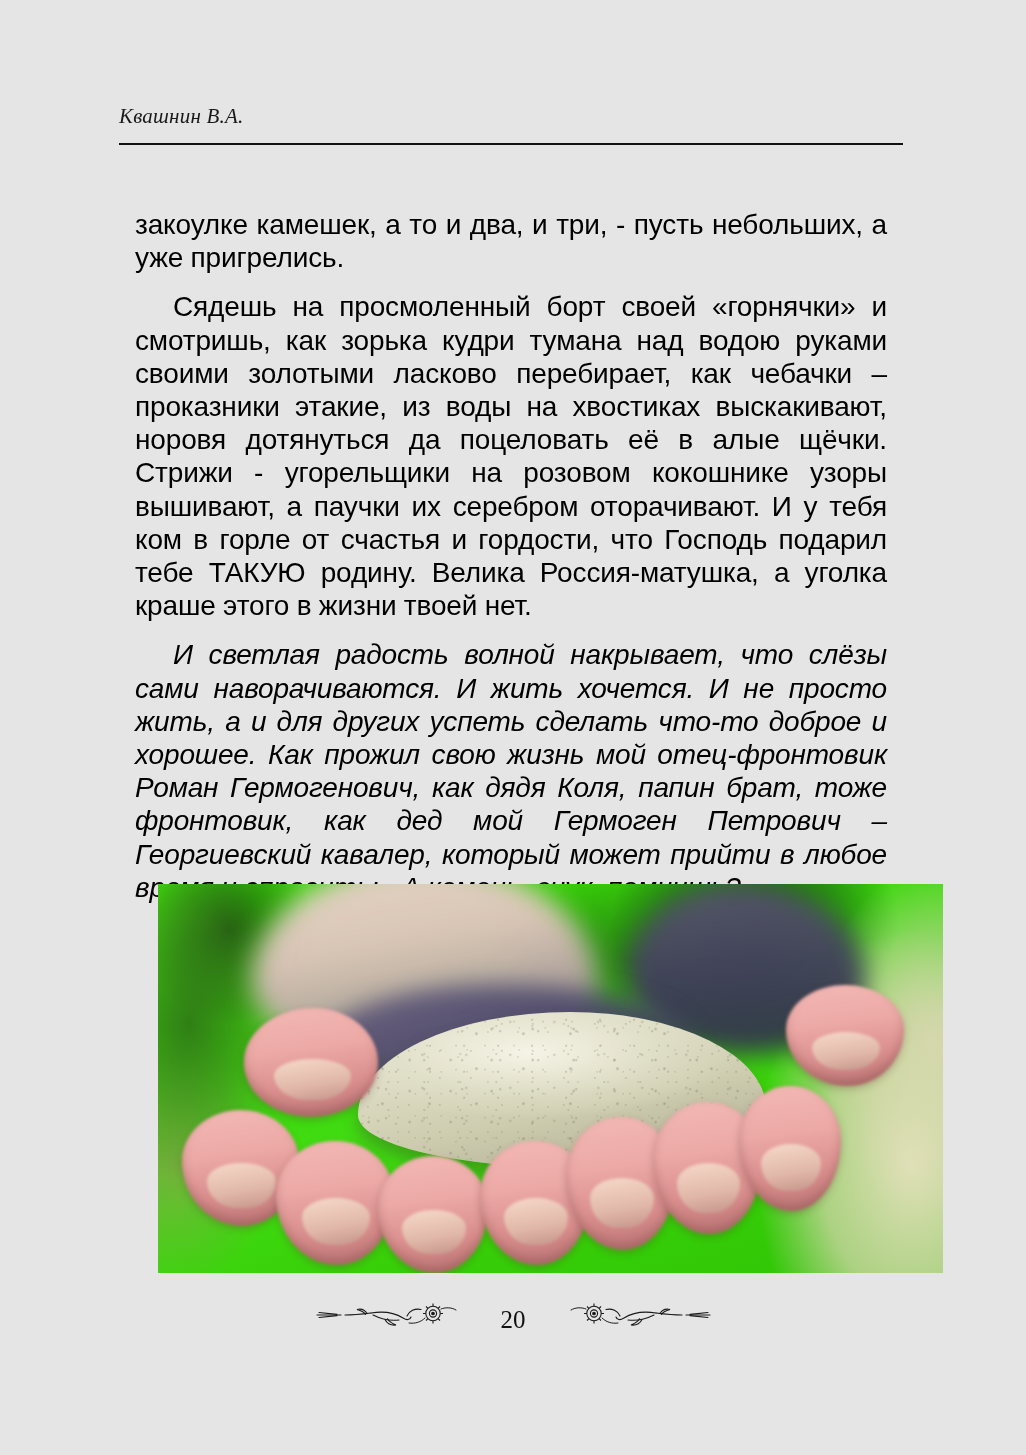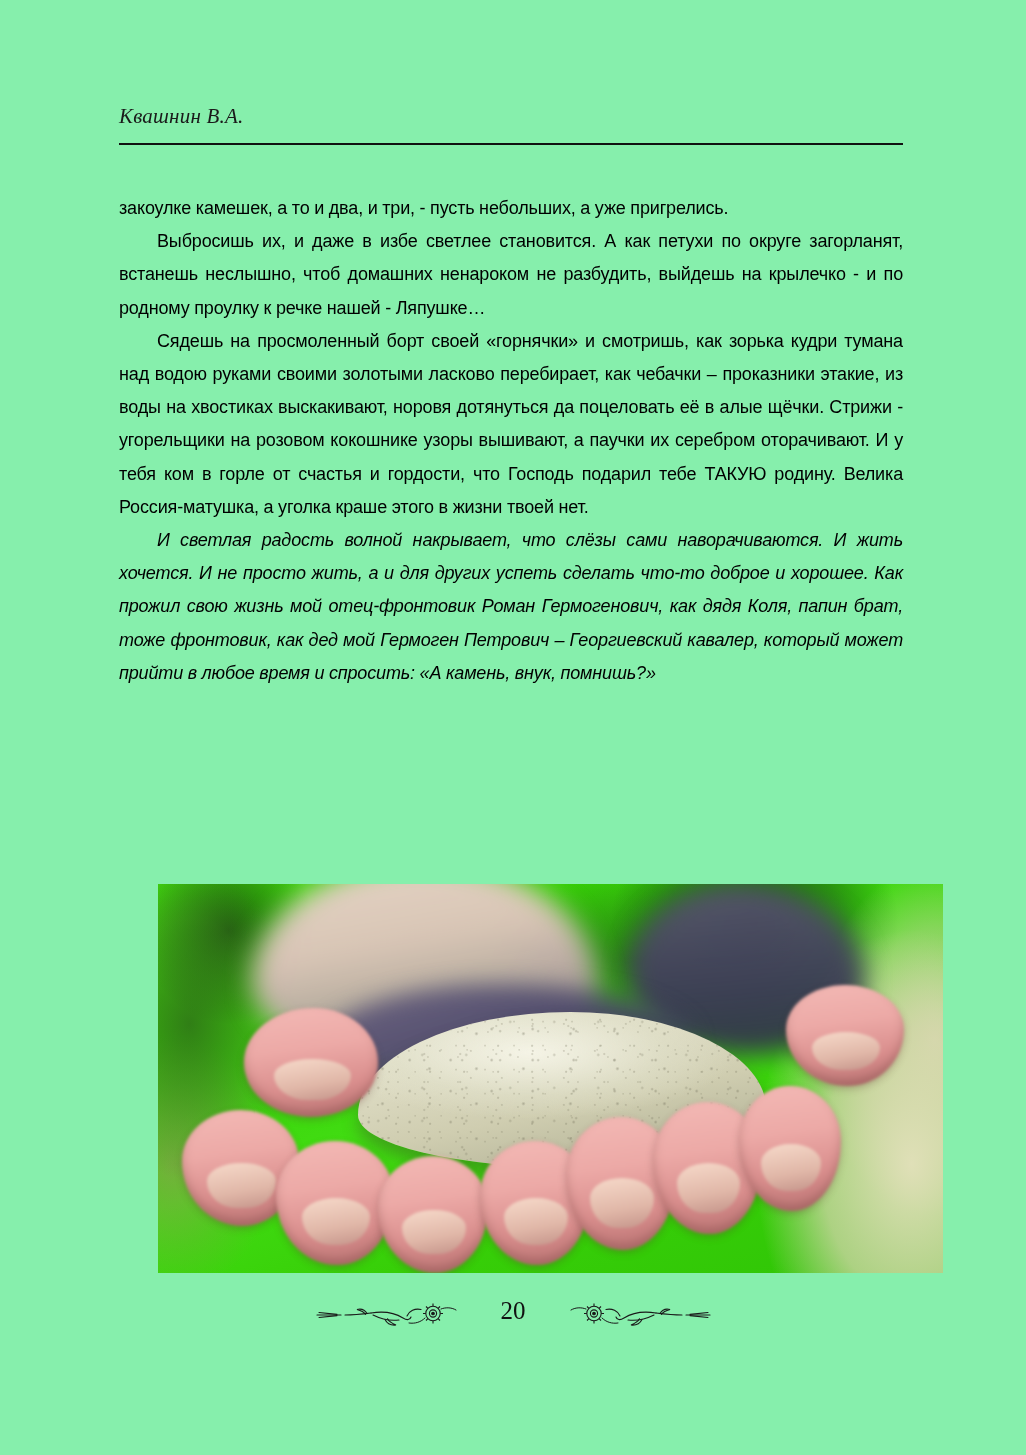--- a/index.html
+++ b/index.html
@@ -13,21 +13,21 @@
     position: relative;
     font-family: "Liberation Sans", sans-serif;
     overflow: hidden;
   }
 
   .page {
     position: absolute;
     left: 0; top: 0;
     width: 1026px;
     height: 1455px;
-    background: #86efac;
+    background: #e5e5e5;
   }
 
   
   .running-head {
     position: absolute;
     left: 119px;
     top: 103px;
     width: 784px;
   }
   .running-head-title {
@@ -51,22 +51,22 @@
   .text-column {
     position: absolute;
     left: 119px;
     top: 192px;
     width: 784px;
     text-align: justify;
     text-justify: inter-word;
     color: #000000;
   }
   .para {
-    margin: 0;
-    font-size: 18px;
+    margin: 16px;
+    font-size: 28px;
     line-height: 33.2px;
     text-align: justify;
     letter-spacing: -0.15px;
     word-spacing: -0.2px;
     -webkit-font-smoothing: none;
   }
   .para.indent {
     text-indent: 38px;
   }
   .para:last-child {
@@ -219,21 +219,21 @@
     pointer-events: none;
   }
 
   
   .footer {
     position: absolute;
     left: 0;
     top: 1298px;
     width: 1026px;
     display: flex;
-    align-items: flex-start;
+    align-items: flex-end;
     justify-content: center;
     gap: 6px;
   }
   .page-number {
     font-family: "Liberation Serif", "DejaVu Serif", serif;
     font-size: 25px;
     color: #111111;
     line-height: 1;
     padding: 0 4px;
   }
@@ -244,21 +244,20 @@
 
 <div class="page">
 
   <div class="running-head">
     <div class="running-head-title">Квашнин В.А.</div>
   </div>
   <div class="header-rule"></div>
 
   <div class="text-column">
     <p class="para">закоулке камешек, а то и два, и три, - пусть небольших, а уже пригрелись.</p>
-    <p class="para indent">Выбросишь их, и даже в избе светлее становится. А как петухи по округе загорланят, встанешь неслышно, чтоб домашних ненароком не разбудить, выйдешь на крылечко - и по родному проулку к речке нашей - Ляпушке…</p>
     <p class="para indent">Сядешь на просмоленный борт своей «горнячки» и смотришь, как зорька кудри тумана над водою  руками своими золотыми ласково перебирает, как чебачки – проказники этакие, из воды на хвостиках выскакивают, норовя дотянуться да поцеловать её в алые щёчки. Стрижи - угорельщики на розовом кокошнике узоры вышивают, а паучки их серебром оторачивают. И у тебя ком в горле от счастья и гордости, что Господь подарил тебе ТАКУЮ родину. Велика Россия-матушка, а уголка краше этого в жизни твоей нет.</p>
     <p class="para indent">И светлая радость волной накрывает, что слёзы сами наворачиваются. И жить хочется. И не просто жить, а и для других успеть сделать что-то доброе и хорошее. Как прожил свою жизнь мой отец-фронтовик Роман Гермогенович, как дядя Коля, папин брат, тоже фронтовик, как дед мой Гермоген Петрович – Георгиевский кавалер, который может прийти в любое время и спросить: «А камень, внук, помнишь?»</p>
   </div>
 
   <figure class="photo-figure">
     <div class="photo-canvas"></div>
     <div class="photo-sleeve-right"></div>
     <div class="photo-forearm"></div>
     <div class="photo-sleeve"></div>
 

